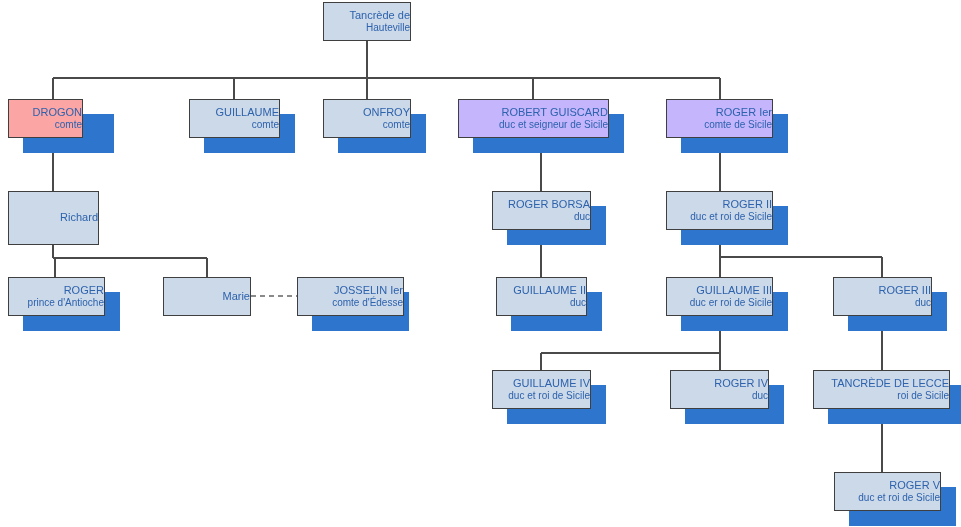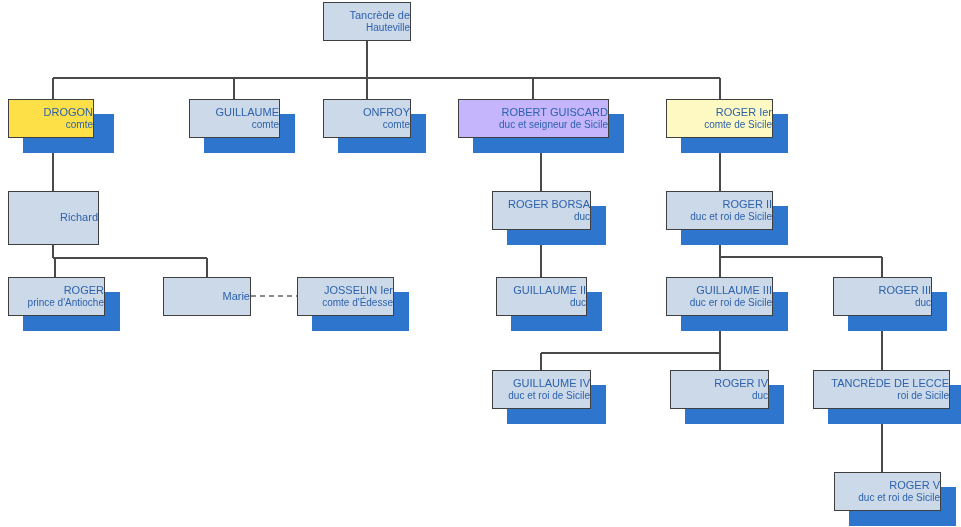--- a/index.html
+++ b/index.html
@@ -102,41 +102,41 @@
       <path d="M251,296 L297,296"></path>
     </g>
   </svg>
 
   <div id="nodes">
       <div class="node" style="left: 323px; top: 2px; width: 88px; height: 39px; background: rgb(204, 217, 232); border-color: rgb(63, 63, 63); color: rgb(45, 98, 173);">
         <div class="nm">Tancrède de</div>
         <div class="ti">Hauteville</div>
       </div>
       <div class="shadow" style="left: 23px; top: 114px; width: 91px; height: 39px; background: rgb(46, 117, 206);"></div>
-      <div class="node" style="left: 8px; top: 99px; width: 86px; height: 39px; background: #fde047; border-color: rgb(63, 63, 63); color: rgb(45, 98, 173);">
+      <div class="node" style="left: 8px; top: 99px; width: 75px; height: 39px; background: #fca5a5; border-color: rgb(63, 63, 63); color: rgb(45, 98, 173);">
         <div class="nm">DROGON</div>
         <div class="ti">comte</div>
       </div>
       <div class="shadow" style="left: 204px; top: 114px; width: 91px; height: 39px; background: rgb(46, 117, 206);"></div>
       <div class="node" style="left: 189px; top: 99px; width: 91px; height: 39px; background: rgb(204, 217, 232); border-color: rgb(63, 63, 63); color: rgb(45, 98, 173);">
         <div class="nm">GUILLAUME</div>
         <div class="ti">comte</div>
       </div>
       <div class="shadow" style="left: 338px; top: 114px; width: 88px; height: 39px; background: rgb(46, 117, 206);"></div>
       <div class="node" style="left: 323px; top: 99px; width: 88px; height: 39px; background: rgb(204, 217, 232); border-color: rgb(63, 63, 63); color: rgb(45, 98, 173);">
         <div class="nm">ONFROY</div>
         <div class="ti">comte</div>
       </div>
       <div class="shadow" style="left: 473px; top: 114px; width: 151px; height: 39px; background: rgb(46, 117, 206);"></div>
       <div class="node" style="left: 458px; top: 99px; width: 151px; height: 39px; background: #c4b5fd; border-color: rgb(63, 63, 63); color: rgb(45, 98, 173);">
         <div class="nm">ROBERT GUISCARD</div>
         <div class="ti">duc et seigneur de Sicile</div>
       </div>
       <div class="shadow" style="left: 681px; top: 114px; width: 107px; height: 39px; background: rgb(46, 117, 206);"></div>
-      <div class="node" style="left: 666px; top: 99px; width: 107px; height: 39px; background: #fef9c3; border-color: rgb(63, 63, 63); color: rgb(45, 98, 173);">
+      <div class="node" style="left: 666px; top: 99px; width: 107px; height: 39px; background: #c4b5fd; border-color: rgb(63, 63, 63); color: rgb(45, 98, 173);">
         <div class="nm">ROGER Ier</div>
         <div class="ti">comte de Sicile</div>
       </div>
       <div class="node" style="left: 8px; top: 191px; width: 91px; height: 54px; background: rgb(204, 217, 232); border-color: rgb(63, 63, 63); color: rgb(45, 98, 173);">
         <div class="nm">Richard</div>
       </div>
       <div class="shadow" style="left: 507px; top: 206px; width: 99px; height: 39px; background: rgb(46, 117, 206);"></div>
       <div class="node" style="left: 492px; top: 191px; width: 99px; height: 39px; background: rgb(204, 217, 232); border-color: rgb(63, 63, 63); color: rgb(45, 98, 173);">
         <div class="nm">ROGER BORSA</div>
         <div class="ti">duc</div>
@@ -148,21 +148,21 @@
       </div>
       <div class="shadow" style="left: 23px; top: 292px; width: 97px; height: 39px; background: rgb(46, 117, 206);"></div>
       <div class="node" style="left: 8px; top: 277px; width: 97px; height: 39px; background: rgb(204, 217, 232); border-color: rgb(63, 63, 63); color: rgb(45, 98, 173);">
         <div class="nm">ROGER</div>
         <div class="ti">prince d'Antioche</div>
       </div>
       <div class="node" style="left: 163px; top: 277px; width: 88px; height: 39px; background: rgb(204, 217, 232); border-color: rgb(63, 63, 63); color: rgb(45, 98, 173);">
         <div class="nm">Marie</div>
       </div>
       <div class="shadow" style="left: 312px; top: 292px; width: 97px; height: 39px; background: rgb(46, 117, 206);"></div>
-      <div class="node" style="left: 297px; top: 277px; width: 97px; height: 39px; background: rgb(204, 217, 232); border-color: rgb(63, 63, 63); color: rgb(45, 98, 173);">
+      <div class="node" style="left: 297px; top: 277px; width: 107px; height: 39px; background: rgb(204, 217, 232); border-color: rgb(63, 63, 63); color: rgb(45, 98, 173);">
         <div class="nm">JOSSELIN Ier</div>
         <div class="ti">comte d'Édesse</div>
       </div>
       <div class="shadow" style="left: 511px; top: 292px; width: 91px; height: 39px; background: rgb(46, 117, 206);"></div>
       <div class="node" style="left: 496px; top: 277px; width: 91px; height: 39px; background: rgb(204, 217, 232); border-color: rgb(63, 63, 63); color: rgb(45, 98, 173);">
         <div class="nm">GUILLAUME II</div>
         <div class="ti">duc</div>
       </div>
       <div class="shadow" style="left: 681px; top: 292px; width: 107px; height: 39px; background: rgb(46, 117, 206);"></div>
       <div class="node" style="left: 666px; top: 277px; width: 107px; height: 39px; background: rgb(204, 217, 232); border-color: rgb(63, 63, 63); color: rgb(45, 98, 173);">

